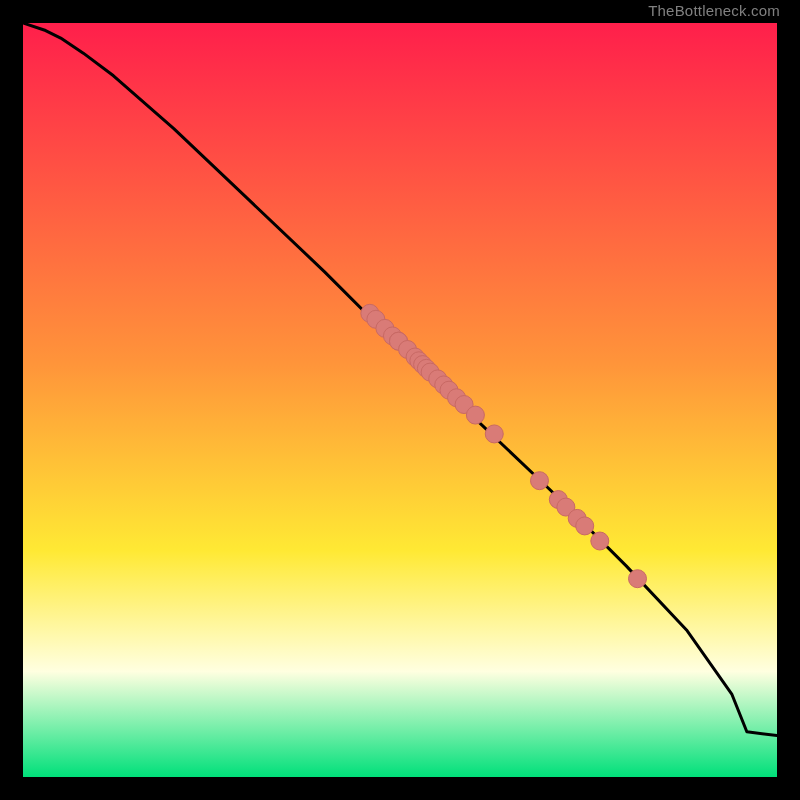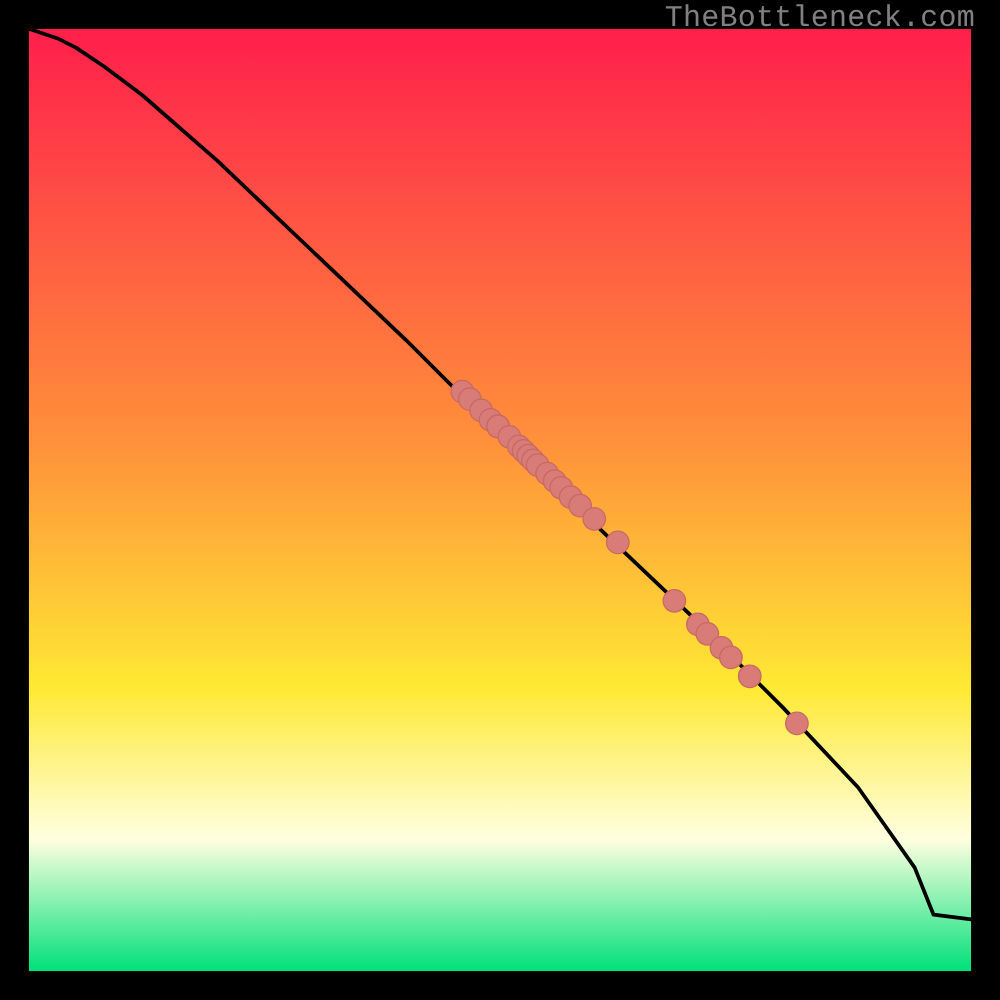--- a/index.html
+++ b/index.html
@@ -22,25 +22,24 @@
     left: 23px;
     top: 23px;
     width: 754px;
     height: 754px;
   }
   .watermark {
     position: absolute;
     top: 2px;
     right: 20px;
     color: #808080;
-    font-size: 24px;
+    font-size: 15px;
     font-weight: 500;
     letter-spacing: 0.2px;
     user-select: none;
-    font-family: Liberation Mono, monospace;
   }
 </style>
 </head>
 <body>
 
 <div class="stage">
   <div class="watermark">TheBottleneck.com</div>
 
   <svg class="plot" viewBox="0 0 754 754" width="754" height="754" preserveAspectRatio="none">
     <defs>

